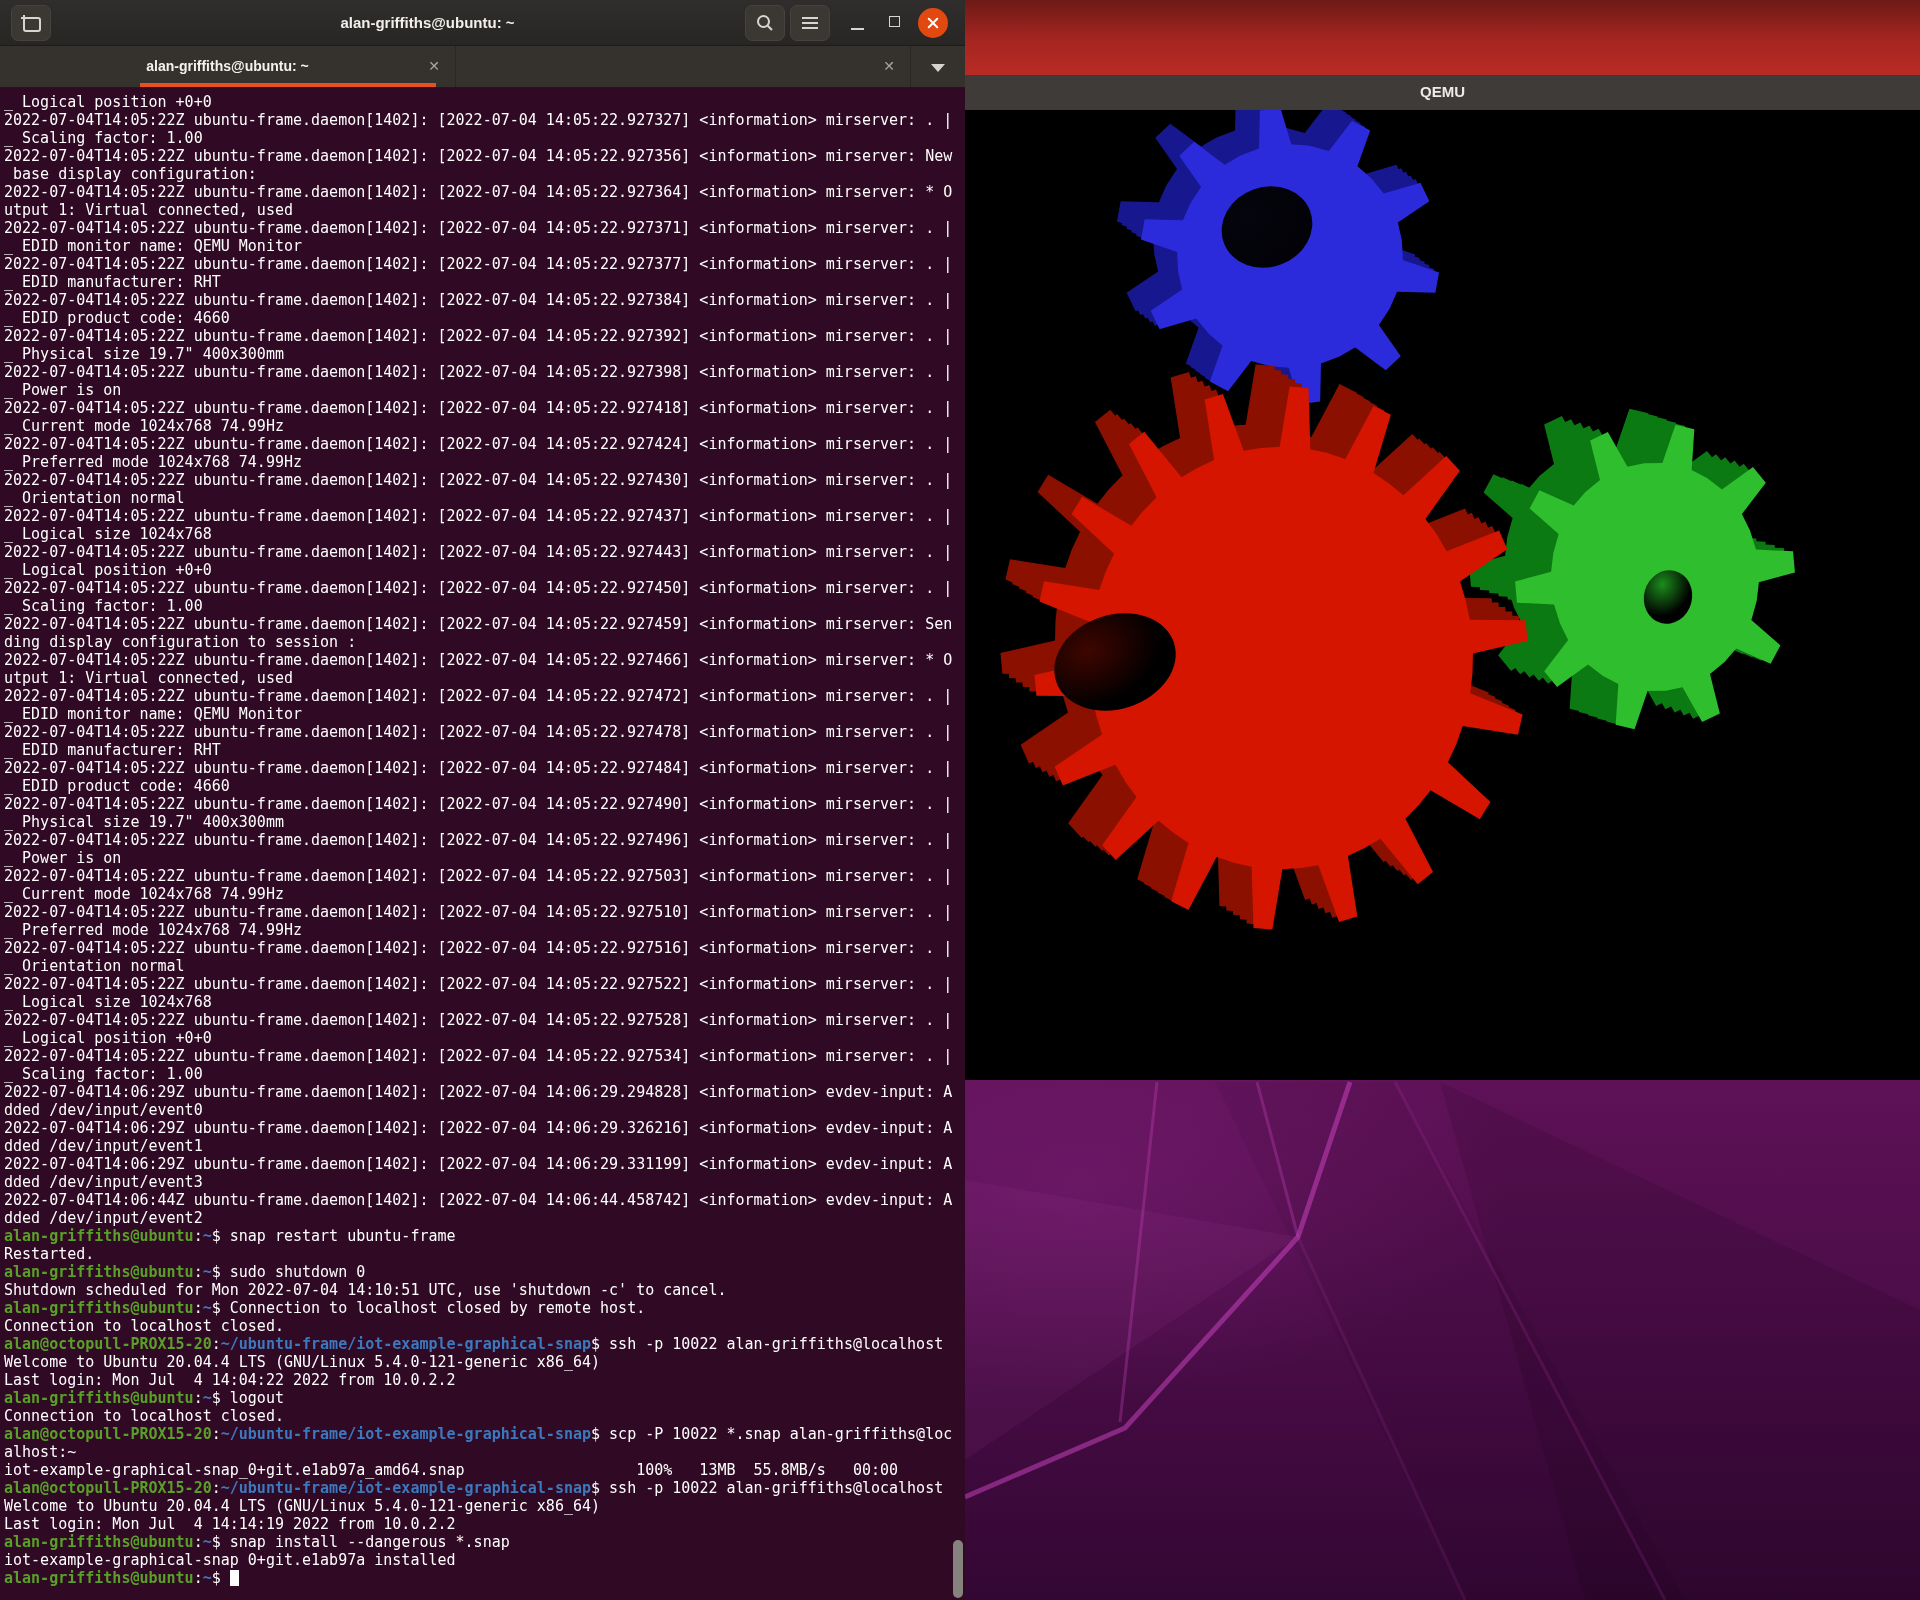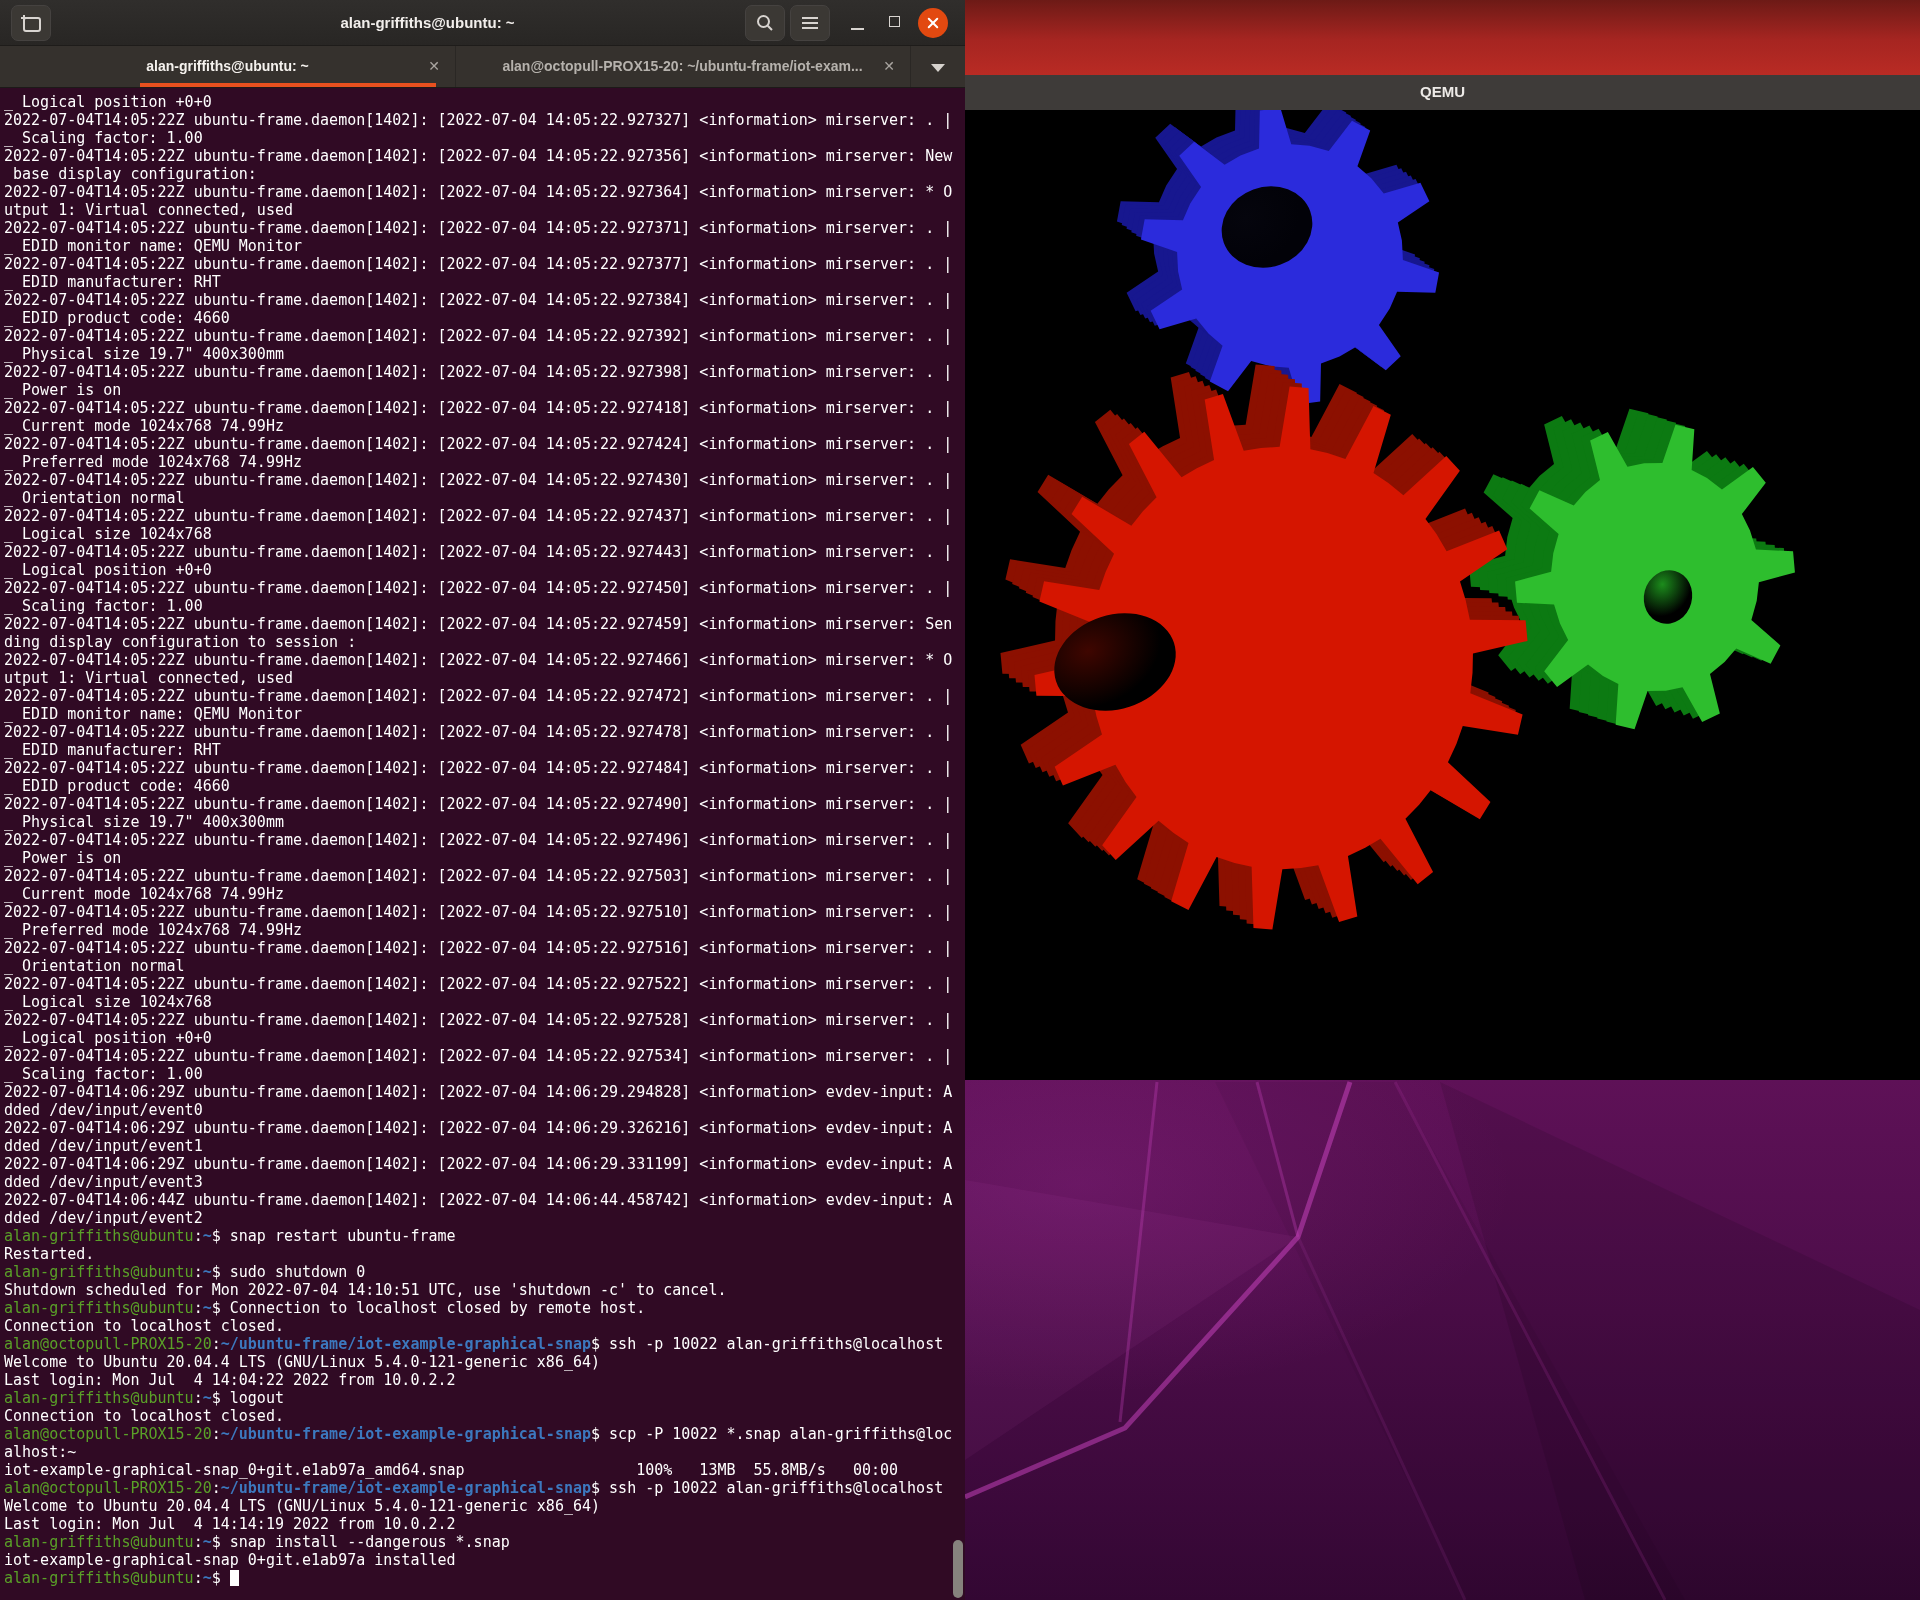--- a/index.html
+++ b/index.html
@@ -37,21 +37,21 @@
   .active-underline{position:absolute;left:140px;top:37px;width:296px;height:4px;background:var(--c-accent);}
   .tab-dropdown{position:absolute;right:6px;top:9px;width:44px;height:24px;}
   .tab-dropdown .tri{position:absolute;left:16px;top:9px;width:0;height:0;
                      border-left:7px solid transparent;border-right:7px solid transparent;border-top:8px solid #d6d2cd;}
 
   .term-out{position:absolute;left:0;top:88px;width:1082px;height:1512px;box-sizing:border-box;
             padding:5px 0 0 4px;background:var(--c-termbg);overflow:hidden;
             font-family:"DejaVu Sans Mono",monospace;font-size:15px;line-height:18px;color:var(--c-termfg);
             white-space:pre;}
   .line{height:18px;}
-  .u{color:var(--c-pgreen);font-weight:normal;}
+  .u{color:var(--c-pgreen);font-weight:bold;}
   .p{color:var(--c-pblue);font-weight:bold;}
   .cursor{display:inline-block;width:9px;height:16px;background:#ffffff;vertical-align:-3px;}
   .scroll-thumb{position:absolute;right:2px;top:1540px;width:10px;height:58px;background:#86827d;border-radius:5px;}
 
   
   .desktop{position:absolute;left:965px;top:0;width:955px;height:1600px;
            background:linear-gradient(180deg,#6d1a16 0%,#a62521 2.5%,#b92b24 4.7%,
                       #a02446 25%,#7c1752 45%,#5e1157 67.5%,#4c0d49 82%,#330733 100%);}
   .wall-glow{position:absolute;left:0;top:1080px;width:955px;height:520px;
              background:radial-gradient(ellipse 620px 300px at 12% 20%, rgba(198,62,188,0.18), rgba(0,0,0,0) 70%);}
@@ -106,21 +106,20 @@
       </div>
     </div>
 
     <div class="tabbar">
       <div class="tab tab-1 active">
         <span class="lbl">alan-griffiths@ubuntu: ~</span>
         <span class="tclose">✕</span>
         <div class="active-underline"></div>
       </div>
       <div class="tab tab-2">
-        <span class="lbl">alan@octopull-PROX15-20: ~/ubuntu-frame/iot-exam...</span>
         <span class="tclose">✕</span>
       </div>
       <div class="tab-dropdown">
         <div class="tri"></div>
       </div>
     </div>
 
     <div class="term-out" id="term-out"><div class="line">_ Logical position +0+0</div><div class="line">2022-07-04T14:05:22Z ubuntu-frame.daemon[1402]: [2022-07-04 14:05:22.927327] &lt;information&gt; mirserver: . |</div><div class="line">_ Scaling factor: 1.00</div><div class="line">2022-07-04T14:05:22Z ubuntu-frame.daemon[1402]: [2022-07-04 14:05:22.927356] &lt;information&gt; mirserver: New</div><div class="line"> base display configuration:</div><div class="line">2022-07-04T14:05:22Z ubuntu-frame.daemon[1402]: [2022-07-04 14:05:22.927364] &lt;information&gt; mirserver: * O</div><div class="line">utput 1: Virtual connected, used</div><div class="line">2022-07-04T14:05:22Z ubuntu-frame.daemon[1402]: [2022-07-04 14:05:22.927371] &lt;information&gt; mirserver: . |</div><div class="line">_ EDID monitor name: QEMU Monitor</div><div class="line">2022-07-04T14:05:22Z ubuntu-frame.daemon[1402]: [2022-07-04 14:05:22.927377] &lt;information&gt; mirserver: . |</div><div class="line">_ EDID manufacturer: RHT</div><div class="line">2022-07-04T14:05:22Z ubuntu-frame.daemon[1402]: [2022-07-04 14:05:22.927384] &lt;information&gt; mirserver: . |</div><div class="line">_ EDID product code: 4660</div><div class="line">2022-07-04T14:05:22Z ubuntu-frame.daemon[1402]: [2022-07-04 14:05:22.927392] &lt;information&gt; mirserver: . |</div><div class="line">_ Physical size 19.7" 400x300mm</div><div class="line">2022-07-04T14:05:22Z ubuntu-frame.daemon[1402]: [2022-07-04 14:05:22.927398] &lt;information&gt; mirserver: . |</div><div class="line">_ Power is on</div><div class="line">2022-07-04T14:05:22Z ubuntu-frame.daemon[1402]: [2022-07-04 14:05:22.927418] &lt;information&gt; mirserver: . |</div><div class="line">_ Current mode 1024x768 74.99Hz</div><div class="line">2022-07-04T14:05:22Z ubuntu-frame.daemon[1402]: [2022-07-04 14:05:22.927424] &lt;information&gt; mirserver: . |</div><div class="line">_ Preferred mode 1024x768 74.99Hz</div><div class="line">2022-07-04T14:05:22Z ubuntu-frame.daemon[1402]: [2022-07-04 14:05:22.927430] &lt;information&gt; mirserver: . |</div><div class="line">_ Orientation normal</div><div class="line">2022-07-04T14:05:22Z ubuntu-frame.daemon[1402]: [2022-07-04 14:05:22.927437] &lt;information&gt; mirserver: . |</div><div class="line">_ Logical size 1024x768</div><div class="line">2022-07-04T14:05:22Z ubuntu-frame.daemon[1402]: [2022-07-04 14:05:22.927443] &lt;information&gt; mirserver: . |</div><div class="line">_ Logical position +0+0</div><div class="line">2022-07-04T14:05:22Z ubuntu-frame.daemon[1402]: [2022-07-04 14:05:22.927450] &lt;information&gt; mirserver: . |</div><div class="line">_ Scaling factor: 1.00</div><div class="line">2022-07-04T14:05:22Z ubuntu-frame.daemon[1402]: [2022-07-04 14:05:22.927459] &lt;information&gt; mirserver: Sen</div><div class="line">ding display configuration to session :</div><div class="line">2022-07-04T14:05:22Z ubuntu-frame.daemon[1402]: [2022-07-04 14:05:22.927466] &lt;information&gt; mirserver: * O</div><div class="line">utput 1: Virtual connected, used</div><div class="line">2022-07-04T14:05:22Z ubuntu-frame.daemon[1402]: [2022-07-04 14:05:22.927472] &lt;information&gt; mirserver: . |</div><div class="line">_ EDID monitor name: QEMU Monitor</div><div class="line">2022-07-04T14:05:22Z ubuntu-frame.daemon[1402]: [2022-07-04 14:05:22.927478] &lt;information&gt; mirserver: . |</div><div class="line">_ EDID manufacturer: RHT</div><div class="line">2022-07-04T14:05:22Z ubuntu-frame.daemon[1402]: [2022-07-04 14:05:22.927484] &lt;information&gt; mirserver: . |</div><div class="line">_ EDID product code: 4660</div><div class="line">2022-07-04T14:05:22Z ubuntu-frame.daemon[1402]: [2022-07-04 14:05:22.927490] &lt;information&gt; mirserver: . |</div><div class="line">_ Physical size 19.7" 400x300mm</div><div class="line">2022-07-04T14:05:22Z ubuntu-frame.daemon[1402]: [2022-07-04 14:05:22.927496] &lt;information&gt; mirserver: . |</div><div class="line">_ Power is on</div><div class="line">2022-07-04T14:05:22Z ubuntu-frame.daemon[1402]: [2022-07-04 14:05:22.927503] &lt;information&gt; mirserver: . |</div><div class="line">_ Current mode 1024x768 74.99Hz</div><div class="line">2022-07-04T14:05:22Z ubuntu-frame.daemon[1402]: [2022-07-04 14:05:22.927510] &lt;information&gt; mirserver: . |</div><div class="line">_ Preferred mode 1024x768 74.99Hz</div><div class="line">2022-07-04T14:05:22Z ubuntu-frame.daemon[1402]: [2022-07-04 14:05:22.927516] &lt;information&gt; mirserver: . |</div><div class="line">_ Orientation normal</div><div class="line">2022-07-04T14:05:22Z ubuntu-frame.daemon[1402]: [2022-07-04 14:05:22.927522] &lt;information&gt; mirserver: . |</div><div class="line">_ Logical size 1024x768</div><div class="line">2022-07-04T14:05:22Z ubuntu-frame.daemon[1402]: [2022-07-04 14:05:22.927528] &lt;information&gt; mirserver: . |</div><div class="line">_ Logical position +0+0</div><div class="line">2022-07-04T14:05:22Z ubuntu-frame.daemon[1402]: [2022-07-04 14:05:22.927534] &lt;information&gt; mirserver: . |</div><div class="line">_ Scaling factor: 1.00</div><div class="line">2022-07-04T14:06:29Z ubuntu-frame.daemon[1402]: [2022-07-04 14:06:29.294828] &lt;information&gt; evdev-input: A</div><div class="line">dded /dev/input/event0</div><div class="line">2022-07-04T14:06:29Z ubuntu-frame.daemon[1402]: [2022-07-04 14:06:29.326216] &lt;information&gt; evdev-input: A</div><div class="line">dded /dev/input/event1</div><div class="line">2022-07-04T14:06:29Z ubuntu-frame.daemon[1402]: [2022-07-04 14:06:29.331199] &lt;information&gt; evdev-input: A</div><div class="line">dded /dev/input/event3</div><div class="line">2022-07-04T14:06:44Z ubuntu-frame.daemon[1402]: [2022-07-04 14:06:44.458742] &lt;information&gt; evdev-input: A</div><div class="line">dded /dev/input/event2</div><div class="line"><span class="u">alan-griffiths@ubuntu</span>:<span class="p">~</span>$ snap restart ubuntu-frame</div><div class="line">Restarted.</div><div class="line"><span class="u">alan-griffiths@ubuntu</span>:<span class="p">~</span>$ sudo shutdown 0</div><div class="line">Shutdown scheduled for Mon 2022-07-04 14:10:51 UTC, use 'shutdown -c' to cancel.</div><div class="line"><span class="u">alan-griffiths@ubuntu</span>:<span class="p">~</span>$ Connection to localhost closed by remote host.</div><div class="line">Connection to localhost closed.</div><div class="line"><span class="u">alan@octopull-PROX15-20</span>:<span class="p">~/ubuntu-frame/iot-example-graphical-snap</span>$ ssh -p 10022 alan-griffiths@localhost</div><div class="line">Welcome to Ubuntu 20.04.4 LTS (GNU/Linux 5.4.0-121-generic x86_64)</div><div class="line">Last login: Mon Jul  4 14:04:22 2022 from 10.0.2.2</div><div class="line"><span class="u">alan-griffiths@ubuntu</span>:<span class="p">~</span>$ logout</div><div class="line">Connection to localhost closed.</div><div class="line"><span class="u">alan@octopull-PROX15-20</span>:<span class="p">~/ubuntu-frame/iot-example-graphical-snap</span>$ scp -P 10022 *.snap alan-griffiths@loc</div><div class="line">alhost:~</div><div class="line">iot-example-graphical-snap_0+git.e1ab97a_amd64.snap                   100%   13MB  55.8MB/s   00:00</div><div class="line"><span class="u">alan@octopull-PROX15-20</span>:<span class="p">~/ubuntu-frame/iot-example-graphical-snap</span>$ ssh -p 10022 alan-griffiths@localhost</div><div class="line">Welcome to Ubuntu 20.04.4 LTS (GNU/Linux 5.4.0-121-generic x86_64)</div><div class="line">Last login: Mon Jul  4 14:14:19 2022 from 10.0.2.2</div><div class="line"><span class="u">alan-griffiths@ubuntu</span>:<span class="p">~</span>$ snap install --dangerous *.snap</div><div class="line">iot-example-graphical-snap 0+git.e1ab97a installed</div><div class="line"><span class="u">alan-griffiths@ubuntu</span>:<span class="p">~</span>$ <span class="cursor"></span></div></div>
     <div class="scroll-thumb"></div>
   </section>

